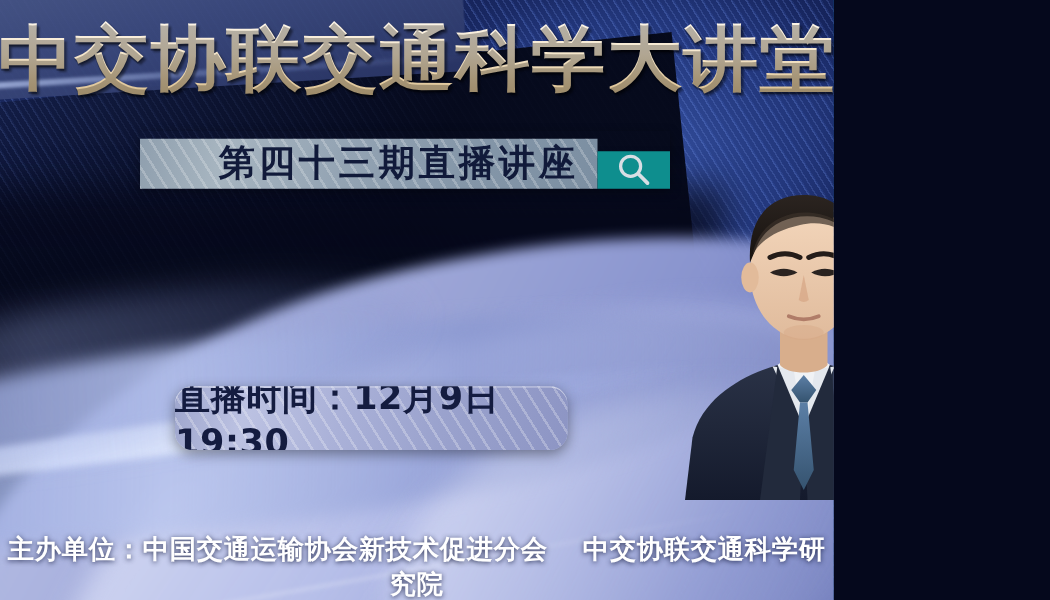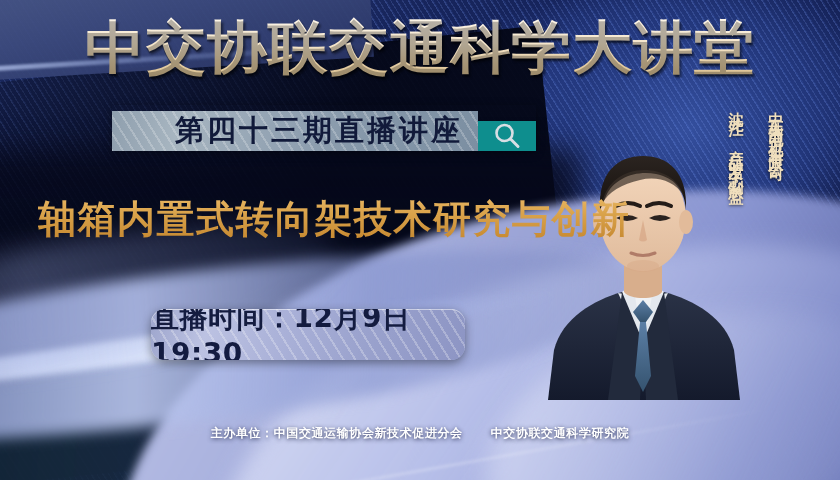--- a/index.html
+++ b/index.html
@@ -1,20 +1,20 @@
 <!DOCTYPE html>
 <html><head>
 <meta charset="utf-8">
 <style>
   * { margin:0; padding:0; box-sizing:border-box; }
   html,body { width:840px; height:480px; overflow:hidden; background:#05081c; }
   body { font-family:"Liberation Sans", sans-serif; }
 
   #poster {
-    position:relative; width:840px; height:480px; overflow:hidden;
+    position:relative; width:667px; height:480px; overflow:hidden;
     background:#0369a1;
   }
 
   
   .bg-base {
     position:absolute; inset:0;
     background:
       radial-gradient(ellipse 60% 45% at 78% 18%, #2b4494 0%, #16245c 45%, rgba(8,12,40,0) 78%),
       radial-gradient(ellipse 70% 60% at 20% 10%, #1d2c63 0%, rgba(9,13,42,0) 70%),
       linear-gradient(175deg, #1b2a63 0%, #101a46 22%, #080d2a 48%, #060a20 70%, #0a1030 100%);
@@ -172,21 +172,21 @@
     position:absolute; left:38px; top:196px; z-index:6;
     font-size:38px; line-height:46px; font-weight:bold; letter-spacing:1.5px;
     font-family:"DejaVu Sans","Liberation Sans",sans-serif;
     background:linear-gradient(180deg,#e8b663 0%, #d9a24a 40%, #c5872f 100%);
     -webkit-background-clip:text; background-clip:text;
     -webkit-text-fill-color:transparent;
   }
 
   
   .time-pill {
-    position:absolute; left:151px; top:309px; width:314px; height:51px;
+    position:absolute; left:140px; top:309px; width:314px; height:51px;
     border-radius:14px; overflow:hidden; z-index:6;
     background:linear-gradient(100deg,#9ea6cd 0%, #bcc2e2 18%, #aab1d8 42%, #9aa2cd 68%, #8d95c4 100%);
     box-shadow:0 3px 10px rgba(0,0,0,.4), inset 0 1px 0 rgba(255,255,255,.5);
     display:flex; align-items:center; justify-content:flex-end;
   }
   .time-pill::before{
     content:""; position:absolute; inset:-20px;
     background:repeating-linear-gradient(58deg,
       rgba(255,255,255,0.26) 0px, rgba(255,255,255,0.26) 2px,
       rgba(255,255,255,0) 2px, rgba(255,255,255,0) 10px);
@@ -205,21 +205,21 @@
     font-size:15px; font-weight:bold; letter-spacing:5px;
     color:#f0dfbd;
     text-shadow:0 1px 3px rgba(0,0,0,.6);
   }
   .vcol-name { left:726px; top:100px; }
   .vcol-org  { left:766px; top:100px; }
 
   
   .footer {
     position:absolute; left:0; right:0; top:425px; text-align:center; z-index:8;
-    font-size:12px; font-weight:bold; letter-spacing:.6px; color:#ffffff;
+    font-size:21px; font-weight:bold; letter-spacing:.6px; color:#ffffff;
     font-family:"DejaVu Sans","Liberation Sans",sans-serif;
     text-shadow:0 1px 4px rgba(20,26,60,.85);
   }
   .footer .gap { display:inline-block; width:28px; }
 </style>
 </head>
 <body>
 
 <div id="poster">
 
@@ -313,21 +313,20 @@
       <span class="sub-bar-text">第四十三期直播讲座</span>
     </div>
     <div class="sub-bar-icon">
       <svg width="30" height="30" viewBox="0 0 30 30">
         <circle cx="12.5" cy="12" r="8" fill="none" stroke="#d8dee4" stroke-width="2.6"></circle>
         <line x1="18.6" x2="26" y1="18" y2="25.5" stroke="#d8dee4" stroke-width="3" stroke-linecap="round"></line>
       </svg>
     </div>
   </div>
 
-  <div class="topic">轴箱内置式转向架技术研究与创新</div>
 
   <div class="time-pill">
     <span class="time-pill-text">直播时间：12月9日19:30</span>
   </div>
 
   <div class="vcol vcol-name">沈龙江 产品研发中心副总监</div>
   <div class="vcol vcol-org">中车株洲电力机车有限公司</div>
 
   <div class="footer">
     <span>主办单位：</span><span>中国交通运输协会新技术促进分会</span><span class="gap"></span><span>中交协联交通科学研究院</span>

